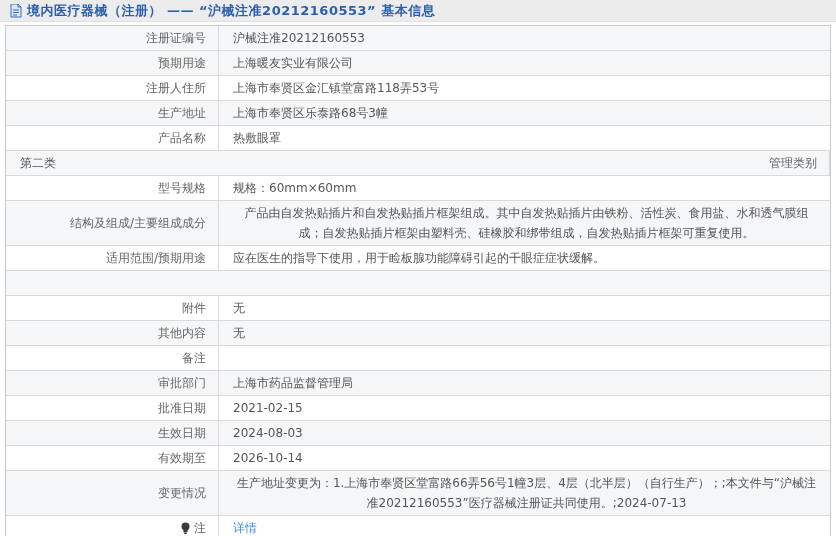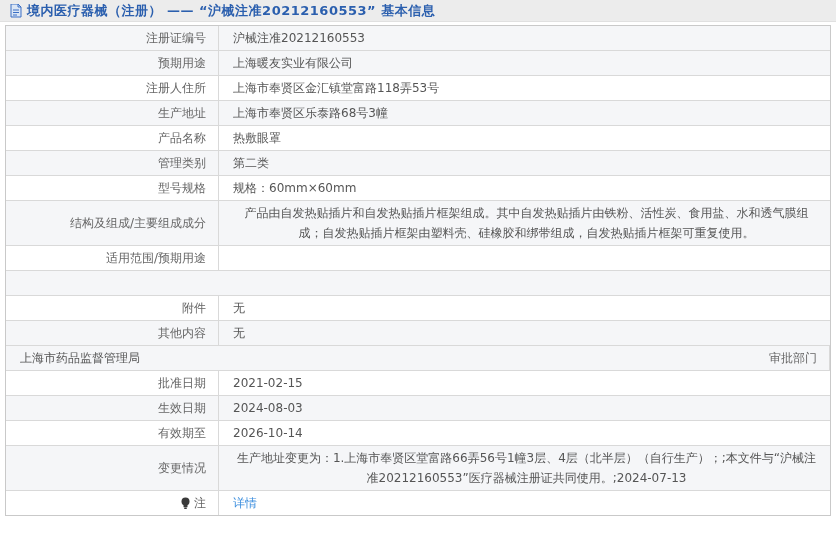--- a/index.html
+++ b/index.html
@@ -92,26 +92,26 @@
     </div>
     <div class="t-row">
       <div class="cell label">
         <span>产品名称</span>
       </div>
       <div class="cell value">
         <span>热敷眼罩</span>
       </div>
     </div>
     <div class="t-row shaded">
+      <div class="cell value">
+        <span>第二类</span>
+      </div>
       <div class="cell label">
         <span>管理类别</span>
       </div>
-      <div class="cell value">
-        <span>第二类</span>
-      </div>
     </div>
     <div class="t-row">
       <div class="cell label">
         <span>型号规格</span>
       </div>
       <div class="cell value">
         <span>规格：60mm×60mm</span>
       </div>
     </div>
     <div class="t-row shaded">
@@ -119,20 +119,23 @@
         <span>结构及组成/主要组成成分</span>
       </div>
       <div class="cell value">
         <span>产品由自发热贴插片和自发热贴插片框架组成。其中自发热贴插片由铁粉、活性炭、食用盐、水和透气膜组成；自发热贴插片框架由塑料壳、硅橡胶和绑带组成，自发热贴插片框架可重复使用。</span>
       </div>
     </div>
     <div class="t-row">
       <div class="cell label">
         <span>适用范围/预期用途</span>
       </div>
+      <div class="cell value">
+        <span>应在医生的指导下使用，用于睑板腺功能障碍引起的干眼症症状缓解。</span>
+      </div>
     </div>
     <div class="t-row shaded">
       <div class="cell value">
         <span></span>
       </div>
     </div>
     <div class="t-row">
       <div class="cell label">
         <span>附件</span>
       </div>
@@ -141,26 +144,34 @@
       </div>
     </div>
     <div class="t-row shaded">
       <div class="cell label">
         <span>其他内容</span>
       </div>
       <div class="cell value">
         <span>无</span>
       </div>
     </div>
-    <div class="t-row shaded">
+    <div class="t-row">
+      <div class="cell label">
+        <span>备注</span>
+      </div>
+      <div class="cell value">
+        <span></span>
+      </div>
+    </div>
+    <div class="t-row shaded">
+      <div class="cell label">
+        <span>审批部门</span>
+      </div>
       <div class="cell value">
         <span>上海市药品监督管理局</span>
-      </div>
-      <div class="cell label">
-        <span>审批部门</span>
       </div>
     </div>
     <div class="t-row">
       <div class="cell label">
         <span>批准日期</span>
       </div>
       <div class="cell value">
         <span>2021-02-15</span>
       </div>
     </div>

